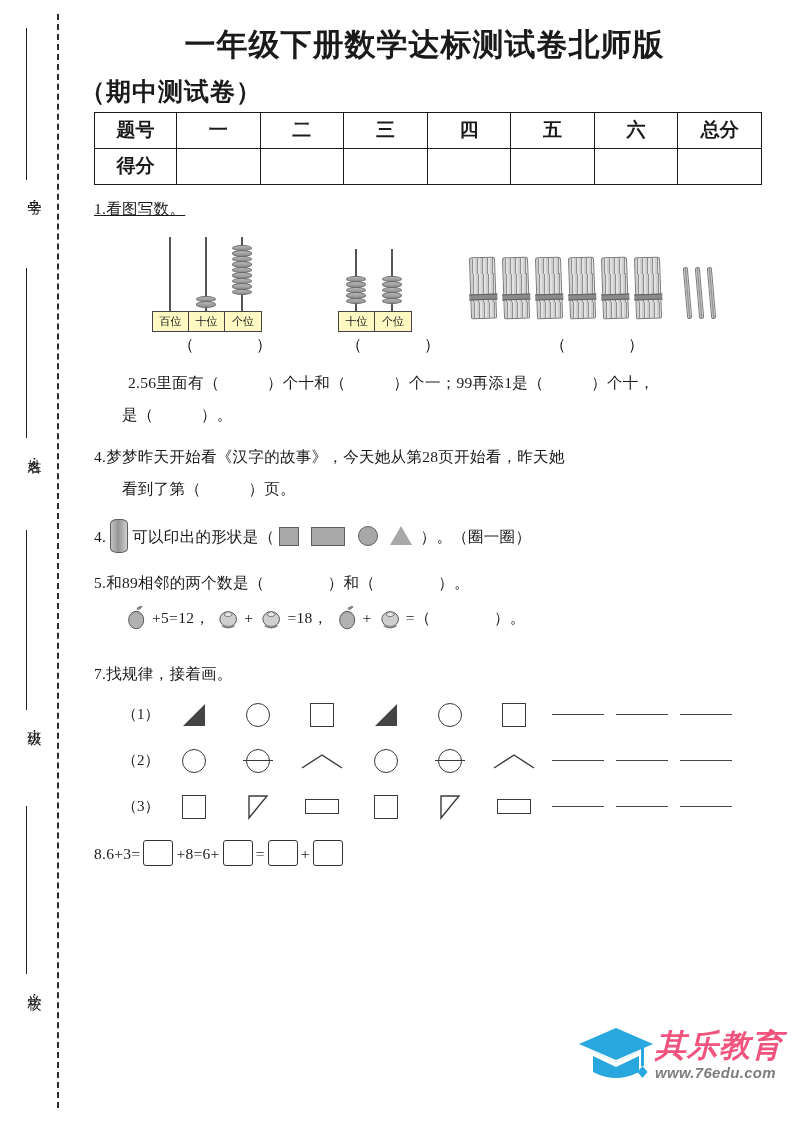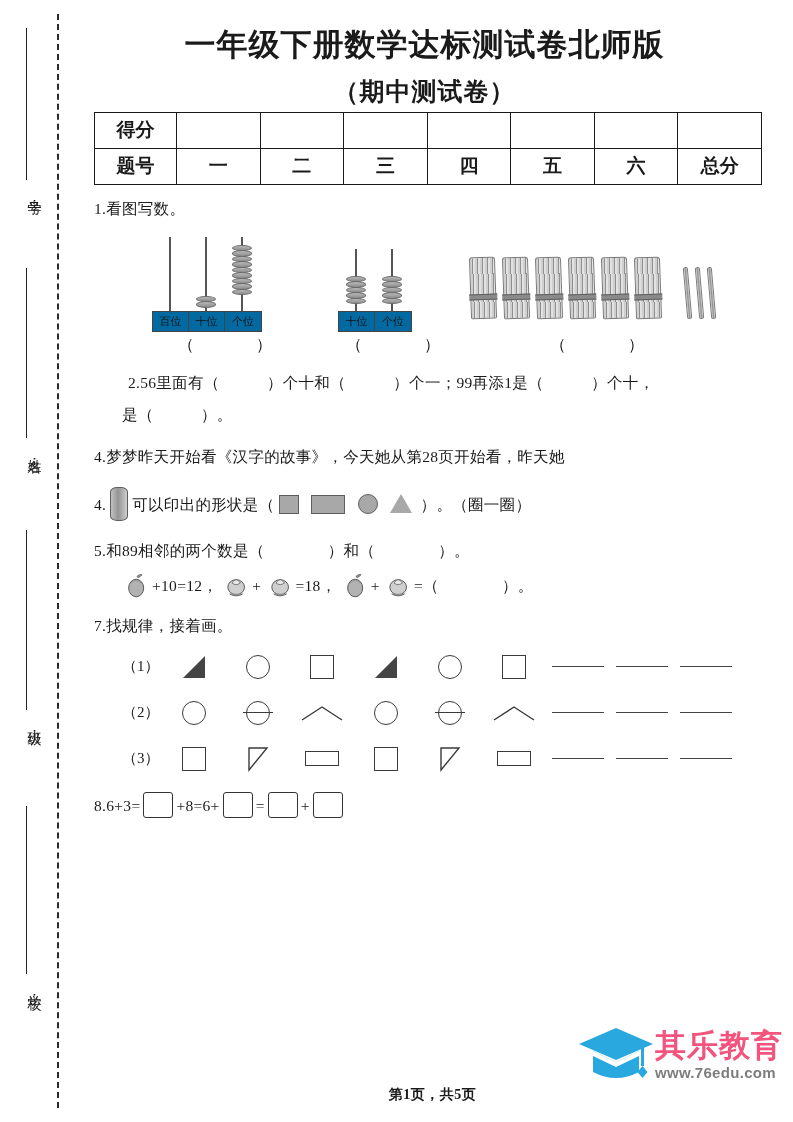--- a/index.html
+++ b/index.html
@@ -60,21 +60,20 @@
     font-weight: 700;
     text-align: center;
     letter-spacing: 1px;
     line-height: 1.25;
     font-family: "Liberation Serif", "DejaVu Serif", serif;
   }
   .subtitle {
     margin: 10px 0 0 0;
     font-size: 25px;
     font-weight: 700;
-    text-align: center;
     letter-spacing: 1px;
   }
   .exam-meta {
     margin: 26px 18px 4px 0;
     text-align: right;
     font-size: 14.5px;
     letter-spacing: .5px;
   }
 
   
@@ -131,21 +130,21 @@
     width: 20px; height: 6.5px;
     margin-bottom: -1px;
     border-radius: 50%;
     background: linear-gradient(#b9b9b9, #8d8d8d);
     border: 1px solid #6c6c6c;
   }
   .abacus-base {
     position: absolute;
     display: flex;
     border: 1.4px solid #444;
-    background: #0369a1;
+    background: #fef9c3;
   }
   .abacus-base div {
     font-size: 11px;
     text-align: center;
     padding: 2px 1px;
     border-right: 1.3px solid #444;
     font-family: "Liberation Sans", "DejaVu Sans", sans-serif;
     color: #111;
     width: 36px;
   }
@@ -261,20 +260,21 @@
     text-align: center;
     font-size: 14px;
     font-weight: 700;
     letter-spacing: .5px;
   }
   .logo {
     position: absolute;
     right: 10px; bottom: 36px;
     display: flex;
     align-items: center;
+    font-style: italic;
   }
   .logo-text { line-height: 1; }
   .logo-cn {
     font-size: 31px;
     font-weight: 700;
     letter-spacing: 1px;
     font-family: "Liberation Sans", "DejaVu Sans", sans-serif;
   }
   .logo-url {
     font-size: 15px;
@@ -306,44 +306,44 @@
 
 <div class="page">
 
   <h1 class="title">一年级下册数学达标测试卷北师版</h1>
   <h2 class="subtitle">（期中测试卷）</h2>
 
 
   <table class="score-table">
     <tbody>
         <tr>
-      <td class="head-cell">得分</td>
-      <td></td>
-      <td></td>
-      <td></td>
-      <td></td>
-      <td></td>
-      <td></td>
-      <td></td>
-    </tr>
-    <tr>
       <td class="head-cell">题号</td>
       <td>一</td>
       <td>二</td>
       <td>三</td>
       <td>四</td>
       <td>五</td>
       <td>六</td>
       <td>总分</td>
     </tr>
+    <tr>
+      <td class="head-cell">得分</td>
+      <td></td>
+      <td></td>
+      <td></td>
+      <td></td>
+      <td></td>
+      <td></td>
+      <td></td>
+    </tr>
   </tbody>
     </table>
 
 
-  <div class="q" style="margin-top:12px;">1.看图写数。</div>
+  <div class="q" style="margin-top:12px;text-decoration:underline;">1.看图写数。</div>
 
   <div class="fig-row1">
 
     <div class="abacus" style="left:72px; top:0; width:120px; height:110px;">
       <div class="rod" style="left:17px; top:6px; height:74px;"></div>
       <div class="rod" style="left:53px; top:6px; height:74px;"></div>
       <div class="rod" style="left:89px; top:6px; height:74px;"></div>
 
       <div class="beads" style="left:44px; top:65px;">
         <div class="bead"></div>
@@ -409,38 +409,39 @@
         <div class="stick"></div>
       </div>
       <div class="paren-label" style="left:80px; top:104px;">（　　）</div>
     </div>
   </div>
 
   <div class="q" style="margin-top:12px;margin-left:48px;">2.56里面有（　　　）个十和（　　　）个一；99再添1是（　　　）个十，</div>
   <div class="q indent2" style="margin-top:8px;">是（　　　）。</div>
 
   <div class="q" style="margin-top:18px;">4.梦梦昨天开始看《汉字的故事》，今天她从第28页开始看，昨天她</div>
+  <div class="q indent2" style="margin-top:8px;">看到了第（　　　）页。</div>
 
   <div class="q" style="margin-top:18px;">
     <span>4.</span><span class="cylinder"></span><span>可以印出的形状是（</span>
     <span class="sq-gray"></span>&nbsp;&nbsp;
     <span class="rect-gray"></span>&nbsp;&nbsp;
     <span class="circ-gray"></span>&nbsp;&nbsp;
     <span class="tri-gray"></span>&nbsp;
     <span>）。（圈一圈）</span>
   </div>
 
   <div class="q" style="margin-top:18px;">5.和89相邻的两个数是（　　　　）和（　　　　）。</div>
 
   <div class="q indent2" style="margin-top:10px;">
     <svg class="fruit" viewBox="0 0 30 30">
       <path d="M15 4 q3 -3 6 -2 q-2 3 -5 3.5 z" fill="#9a9a9a" stroke="#5f5f5f" stroke-width="1"></path>
       <ellipse cx="14" cy="18" rx="9" ry="10.5" fill="#b2b2b2" stroke="#5a5a5a" stroke-width="1.2"></ellipse>
       <path d="M8 12 q6 -6 12 0" fill="none" stroke="#8a8a8a" stroke-width=".8"></path>
-    </svg><span>+10=12，</span>
+    </svg><span>+5=12，</span>
     <svg class="fruit" viewBox="0 0 30 30">
       <ellipse cx="14" cy="17" rx="10" ry="9" fill="#cfcfcf" stroke="#5a5a5a" stroke-width="1.2"></ellipse>
       <path d="M9 12 q5 -8 10 0 q-5 4 -10 0 z" fill="#e8e8e8" stroke="#6a6a6a" stroke-width="1"></path>
       <path d="M6 25 q8 5 16 0" fill="#8f8f8f" stroke="#5a5a5a" stroke-width="1"></path>
     </svg><span>+</span>
     <svg class="fruit" viewBox="0 0 30 30">
       <ellipse cx="14" cy="17" rx="10" ry="9" fill="#cfcfcf" stroke="#5a5a5a" stroke-width="1.2"></ellipse>
       <path d="M9 12 q5 -8 10 0 q-5 4 -10 0 z" fill="#e8e8e8" stroke="#6a6a6a" stroke-width="1"></path>
       <path d="M6 25 q8 5 16 0" fill="#8f8f8f" stroke="#5a5a5a" stroke-width="1"></path>
     </svg><span>=18，</span>
@@ -449,21 +450,21 @@
       <ellipse cx="14" cy="18" rx="9" ry="10.5" fill="#b2b2b2" stroke="#5a5a5a" stroke-width="1.2"></ellipse>
       <path d="M8 12 q6 -6 12 0" fill="none" stroke="#8a8a8a" stroke-width=".8"></path>
     </svg><span>+</span>
     <svg class="fruit" viewBox="0 0 30 30">
       <ellipse cx="14" cy="17" rx="10" ry="9" fill="#cfcfcf" stroke="#5a5a5a" stroke-width="1.2"></ellipse>
       <path d="M9 12 q5 -8 10 0 q-5 4 -10 0 z" fill="#e8e8e8" stroke="#6a6a6a" stroke-width="1"></path>
       <path d="M6 25 q8 5 16 0" fill="#8f8f8f" stroke="#5a5a5a" stroke-width="1"></path>
     </svg><span>=（　　　　）。</span>
   </div>
 
-  <div class="q" style="margin-top:16px;">7.找规律，接着画。</div>
+  <div class="q" style="margin-top:32px;">7.找规律，接着画。</div>
 
   <div class="pat-row">
     <span class="lbl">（1）</span>
     <span class="pat-cell">
         <span class="s-tri-r"></span>
       </span>
     <span class="pat-cell">
         <span class="s-circle"></span>
       </span>
     <span class="pat-cell">
@@ -570,15 +571,14 @@
       <path d="M16 27 L39 38 L62 27 L62 32 L39 43 L16 32 Z" fill="#ffffff"></path>
       <rect x="64" y="22" width="3" height="20" fill="#29a8e0"></rect>
       <path d="M65.5 42 l5 6 l-5 6 l-5 -6 z" fill="#29a8e0"></path>
     </svg>
     <div class="logo-text">
       <div class="logo-cn" style="color:#f2547d;">其乐教育</div>
       <div class="logo-url">www.76edu.com</div>
     </div>
   </div>
 
-  <div class="footer-page">第1页，共5页</div>
 
 </div>
 
 </body></html>

